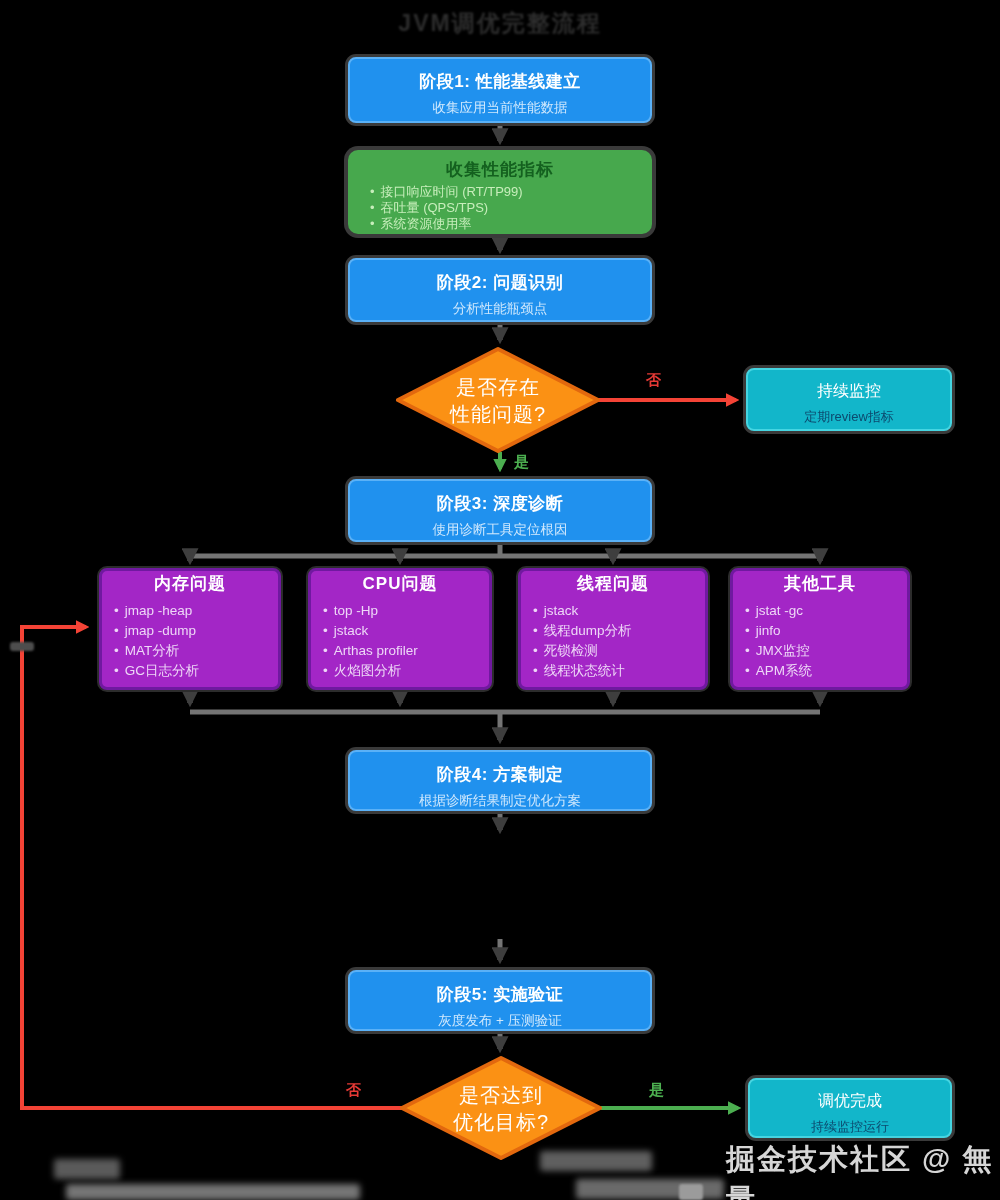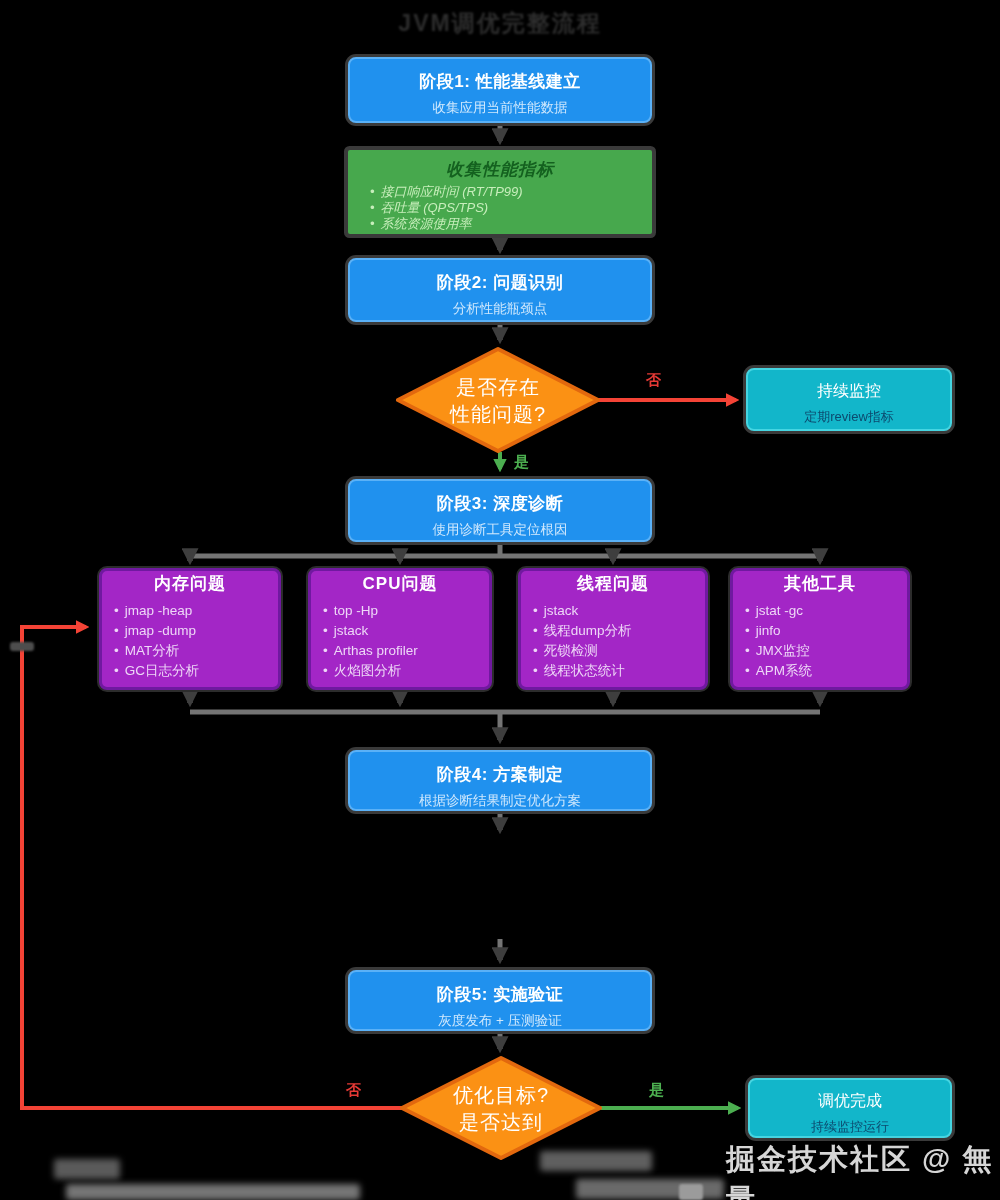--- a/index.html
+++ b/index.html
@@ -4,22 +4,22 @@
 <style>
   html,body{margin:0;padding:0;background:#000;}
   #stage{position:relative;width:1000px;height:1200px;background:var(--background,#000);
     font-family:"Liberation Sans","DejaVu Sans",sans-serif;overflow:hidden;}
   #edges{position:absolute;left:0;top:0;z-index:1;}
   .node{position:absolute;z-index:2;box-sizing:border-box;text-align:center;}
   .node.blue{background:var(--blue);border:2px solid var(--blue-border);border-radius:8px;
     box-shadow:0 0 0 3px var(--dark-ring);color:var(--text-white);padding-top:11px;}
   .node.blue .nt{font-size:17px;font-weight:bold;letter-spacing:.5px;}
   .node.blue .ns{font-size:13.5px;margin-top:6px;color:var(--blue-subtitle);}
-  .node.green{background:var(--green);border-radius:2px;box-shadow:0 0 0 4px var(--dark-ring);
-    padding-top:8px;font-style:italic;}
+  .node.green{background:var(--green);border-radius:10px;box-shadow:0 0 0 4px var(--dark-ring);
+    padding-top:8px;}
   .node.green .gt{font-size:17px;font-weight:bold;color:var(--green-title);letter-spacing:1px;}
   .node.green .list{text-align:left;padding:3px 0 0 22px;color:var(--green-item);}
   .node.green .li{font-size:13px;line-height:16px;}
   .node.purple{background:var(--purple);border:3px solid var(--purple-border);border-radius:8px;
     box-shadow:0 0 0 2px #2c2c2c;color:var(--text-white);padding-top:1px;}
   .node.purple .pt{font-size:17px;font-weight:bold;letter-spacing:1px;}
   .node.purple .list{text-align:left;padding:6px 0 0 12px;color:var(--purple-item);}
   .node.purple .li{font-size:13.5px;line-height:20px;}
   .node.cyan{background:var(--cyan);border:2px solid var(--cyan-border);border-radius:8px;
     box-shadow:0 0 0 3px var(--dark-ring);color:var(--text-white);padding-top:11px;}
@@ -176,22 +176,22 @@
     <div class="ns">根据诊断结果制定优化方案</div>
   </div>
 
 
   <div class="node blue" style="left:348px;top:970px;width:304px;height:61px">
     <div class="nt">阶段5: 实施验证</div>
     <div class="ns">灰度发布 + 压测验证</div>
   </div>
 
   <div class="dtext" style="left:401px;top:1082px;width:200px">
+    <div>是否达到</div>
     <div>优化目标?</div>
-    <div>是否达到</div>
   </div>
   <div class="elabel red" style="left:346px;top:1081px">否</div>
   <div class="elabel green" style="left:649px;top:1081px">是</div>
 
   <div class="node cyan" style="left:748px;top:1078px;width:204px;height:60px">
     <div class="nt">调优完成</div>
     <div class="ns">持续监控运行</div>
   </div>
 
   <div id="watermark">掘金技术社区 @ 無量</div>

